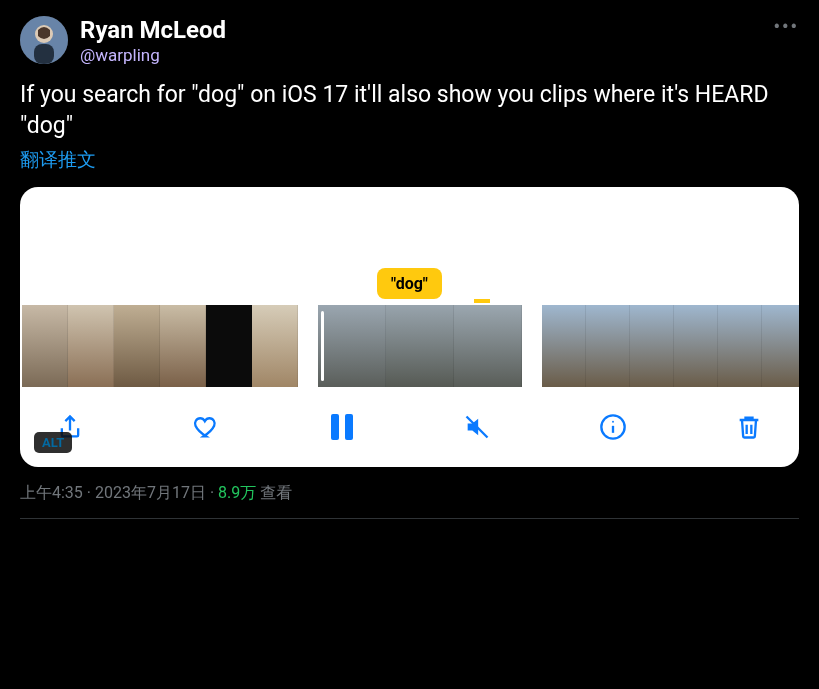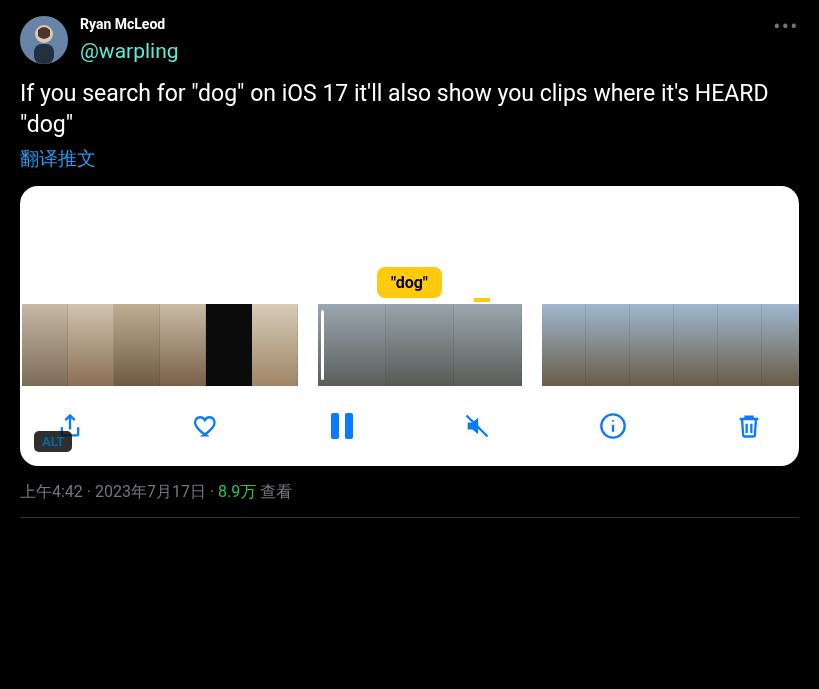--- a/index.html
+++ b/index.html
@@ -24,27 +24,27 @@
     width: 48px; height: 48px;
     border-radius: 50%;
     overflow: hidden;
     flex-shrink: 0;
     background: #333;
   }
   .avatar svg { display: block; }
   .userblock { flex: 1; }
   .display-name {
     font-weight: 700;
-    font-size: 14px;
+    font-size: 24px;
     color: #fff;
   }
   .handle {
-    color: #5eead4;
-    font-size: 21px;
-    margin-top: 7px;
+    color: #c4b5fd;
+    font-size: 17px;
+    margin-top: 1px;
   }
   .more {
     color: #71767b;
     font-size: 18px;
     letter-spacing: 2px;
     cursor: pointer;
     font-weight: 700;
   }
   .tweet-text {
     font-size: 23px;
@@ -257,19 +257,19 @@
         <svg viewBox="0 0 24 24">
             <path d="M4 6h16M9 6V4h6v2M6 6l1 14a1 1 0 0 0 1 1h8a1 1 0 0 0 1-1l1-14M10 10v8M14 10v8"></path>
           </svg>
       </div>
     </div>
 
     <div class="alt-badge">ALT</div>
   </div>
 
   <div class="meta">
-    <span>上午4:42</span><span> · </span><span>2023年7月17日</span><span> · </span><span class="strong">8.9万</span> <span>查看</span>
+    <span>上午4:35</span><span> · </span><span>2023年7月17日</span><span> · </span><span class="strong">8.9万</span> <span>查看</span>
   </div>
 
   <div class="divider"></div>
 
 
 </div>
 
 </body></html>

